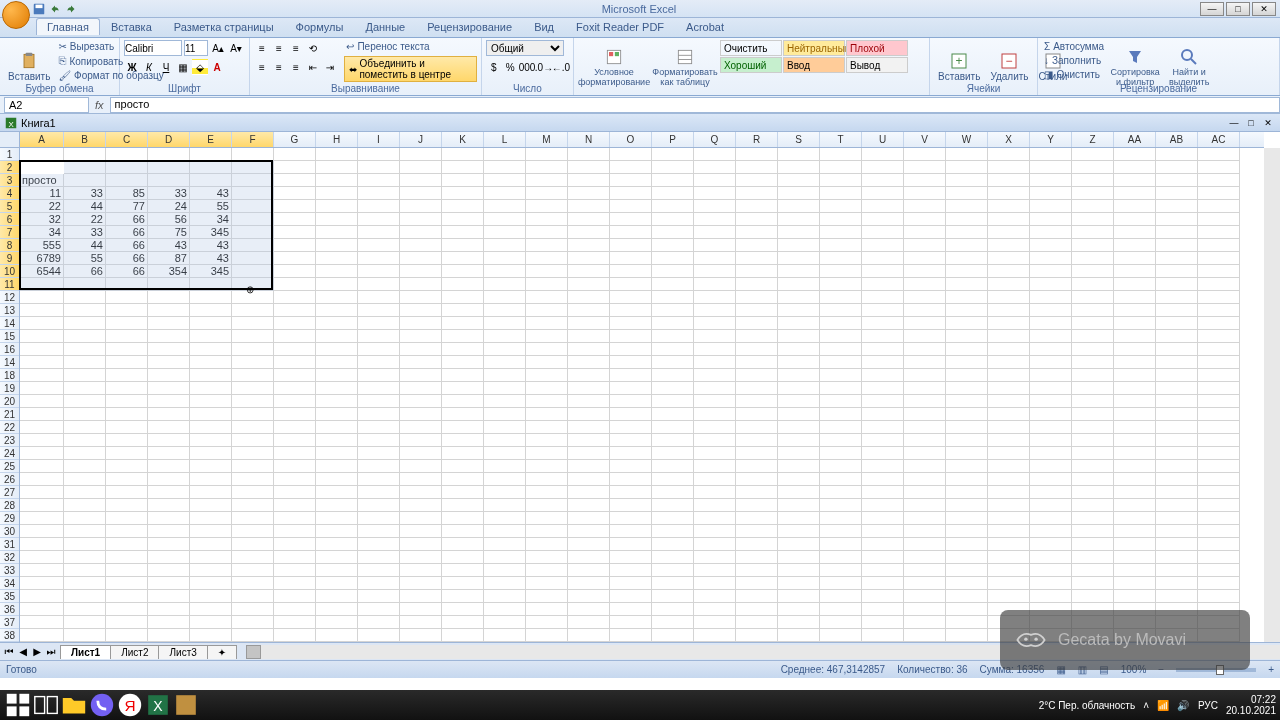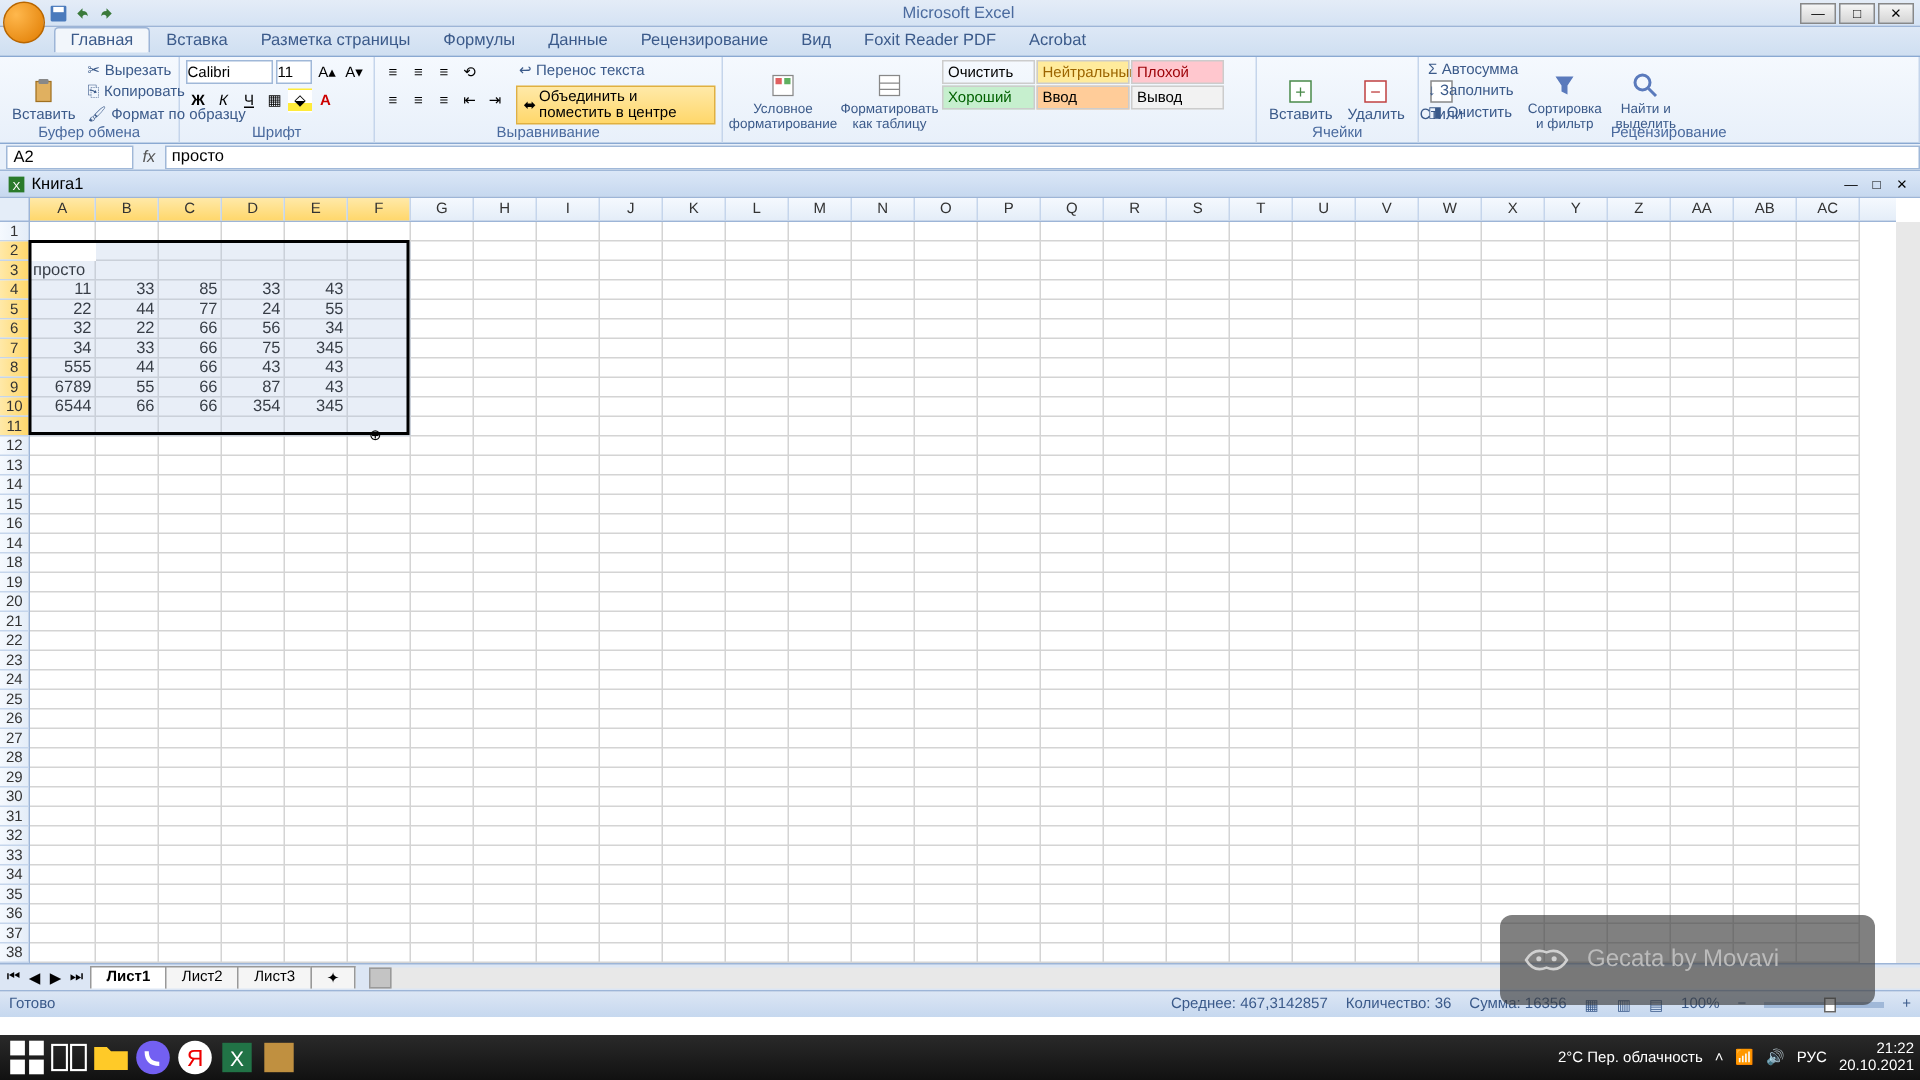--- a/index.html
+++ b/index.html
@@ -205,20 +205,33 @@
           </div>
         <div class="merge-btn">
             <span>⬌</span>
             <span>Объединить и поместить в центре</span>
           </div>
       </div>
     </div>
     <div class="rgroup-label">Выравнивание</div>
   </div>
 
+  <div class="rgroup" style="width:92px">
+    <div class="rgroup-body rcol" style="gap:3px">
+      <select class="num-select"><option>Общий</option></select>
+      <div class="btn-row">
+        <span class="sq-btn">$</span>
+        <span class="sq-btn">%</span>
+        <span class="sq-btn">000</span>
+        <span class="sq-btn">.0→</span>
+        <span class="sq-btn">←.0</span>
+      </div>
+    </div>
+    <div class="rgroup-label">Число</div>
+  </div>
 
   <div class="rgroup" style="width:356px">
     <div class="rgroup-body">
       <div class="rbtn-large" style="width:72px">
         <svg viewBox="0 0 24 24">
             <rect x="4" y="4" width="16" height="16" fill="#fff" stroke="#888"></rect>
             <rect x="6" y="6" width="5" height="5" fill="#e06060"></rect>
             <rect x="13" y="6" width="5" height="5" fill="#60b060"></rect>
           </svg>
         <span style="font-size:9px;text-align:center;line-height:10px">Условное форматирование</span>
@@ -1673,17 +1686,17 @@
         <rect x="3" y="3" width="14" height="14" fill="#c09040"></rect>
       </svg>
     </div>
   <div class="task-right">
     <span>2°C  Пер. облачность</span>
     <span>˄</span>
     <span>📶</span>
     <span>🔊</span>
     <span>РУС</span>
     <div class="clock">
-      <div>21:22</div>
+      <div>07:22</div>
       <div>20.10.2021</div>
     </div>
   </div>
 </div>
 
 </body></html>

